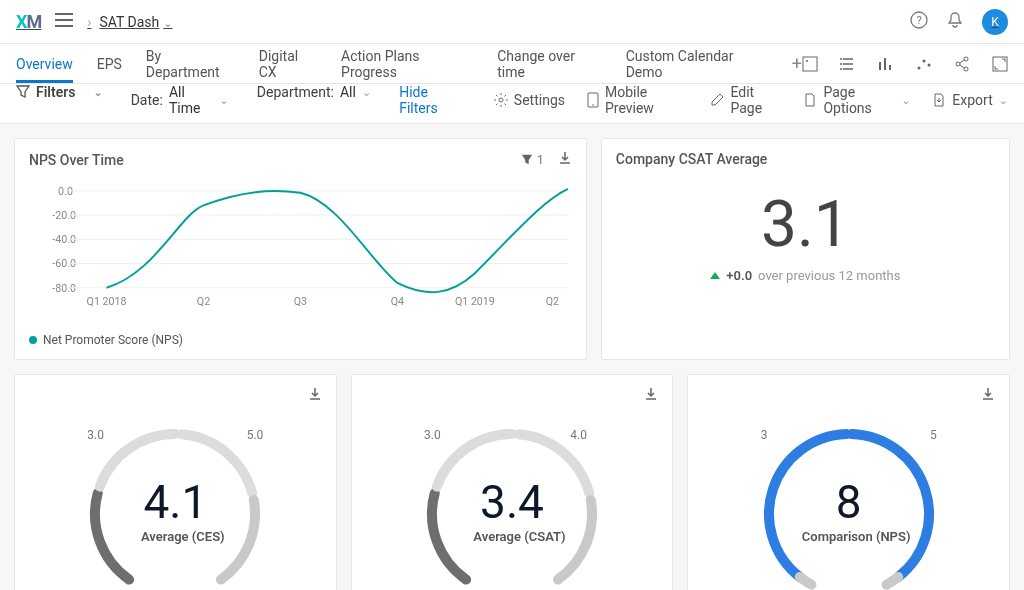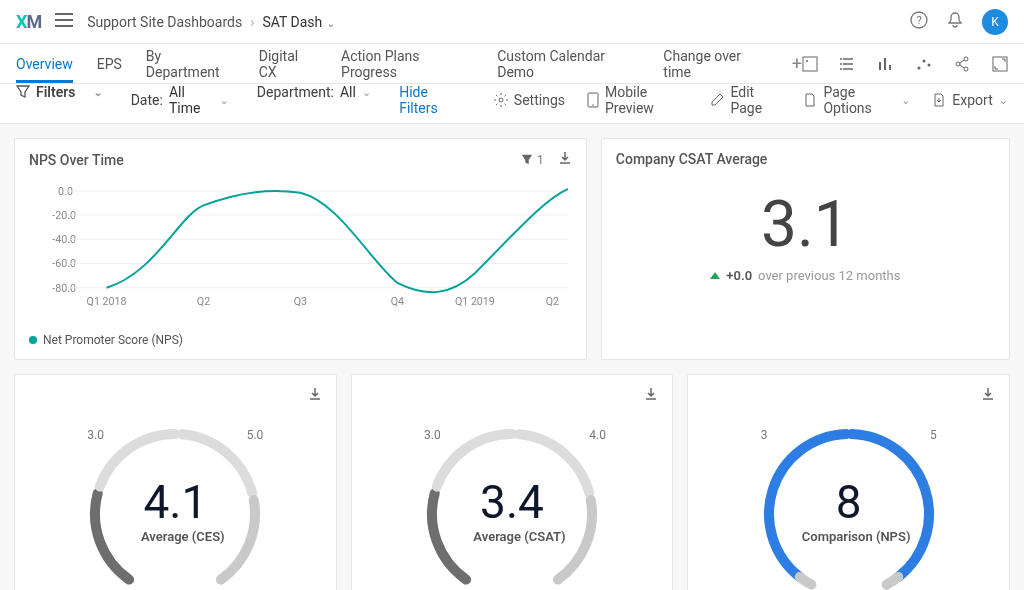--- a/index.html
+++ b/index.html
@@ -10,21 +10,21 @@
     --teal:#00a09a;
     --border:#e6e6e6;
     --bg:#f7f7f7;
     --card:#fff;
     --green:#22a559;
     --gaugeblue:#2d7de3;
   }
   *{box-sizing:border-box;}
   body{margin:0;font-family:-apple-system,BlinkMacSystemFont,"Segoe UI",Roboto,Arial,sans-serif;font-size:14px;color:var(--text);background:#fff;}
   
-  .topbar{display:flex;align-items:center;height:44px;padding:0 16px;border-bottom:1px solid var(--border);}
+  .topbar{display:flex;align-items:center;height:44px;padding:0 16px;border-bottom:1px solid var(--border);text-decoration:underline;}
   .logo{font-weight:700;font-size:18px;letter-spacing:-1px;margin-right:14px;}
   .logo .x{color:#07c4b9;}
   .logo .m{color:#5a6b8c;}
   .hamburger{margin-right:14px;color:#666;cursor:pointer;}
   .crumb{display:flex;align-items:center;color:#555;gap:8px;}
   .crumb-sep{color:#aaa;}
   .crumb-current{color:#333;}
   .crumb-current .chev{color:#888;margin-left:4px;}
   .topbar-right{margin-left:auto;display:flex;align-items:center;gap:18px;color:#666;}
   .avatar{width:26px;height:26px;border-radius:50%;background:#1d8ce0;color:#fff;display:flex;align-items:center;justify-content:center;font-size:12px;}
@@ -78,21 +78,20 @@
 <body>
 
 <div class="topbar">
   <span class="logo"><span class="x">X</span><span class="m">M</span></span>
   <span class="hamburger">
     <svg width="18" height="14" viewBox="0 0 18 14">
         <path d="M0 1h18M0 7h18M0 13h18" stroke="#666" stroke-width="2"></path>
       </svg>
   </span>
   <div class="crumb">
-    <span>Support Site Dashboards</span>
     <span class="crumb-sep">›</span>
     <span class="crumb-current">
       <span>SAT Dash</span><span class="chev">⌄</span>
     </span>
   </div>
   <div class="topbar-right">
     <span>
       <svg width="18" height="18" viewBox="0 0 18 18">
           <circle cx="9" cy="9" r="8" fill="none" stroke="#777" stroke-width="1.3"></circle>
           <text x="9" y="13" text-anchor="middle" font-size="11" fill="#777">?</text>
@@ -107,22 +106,22 @@
   </div>
 </div>
 
 <div class="tabsrow">
   <div class="tabs">
     <span class="tab active">Overview</span>
     <span class="tab">EPS</span>
     <span class="tab">By Department</span>
     <span class="tab">Digital CX</span>
     <span class="tab">Action Plans Progress</span>
+    <span class="tab">Change over time</span>
     <span class="tab">Custom Calendar Demo</span>
-    <span class="tab">Change over time</span>
     <span class="addtab">+</span>
   </div>
   <div class="iconstrip">
     <span>
         <svg width="16" height="16" viewBox="0 0 16 16">
           <rect x="1" y="1" width="14" height="14" fill="none" stroke="#666"></rect>
           <circle cx="5" cy="5" r="1" fill="#666"></circle>
         </svg>
       </span>
     <span>
@@ -304,21 +303,21 @@
             <path d="M7 1v8m-3-3l3 3 3-3M2 12h10" stroke="#666" fill="none" stroke-width="1.5"></path>
           </svg></span>
         <div class="gaugewrap"><svg width="220" height="200" viewBox="0 0 220 200">
             <path d="M 64.11388509191633 165.53216354311937 A 80 80 0 0 1 32.72593389687452 79.29447639179837" stroke="#6e6e6e" stroke-width="10" fill="none" stroke-linecap="round"></path>
             <path d="M 34.82459033712732 72.63838853394651 A 80 80 0 0 1 109.99999999999999 20" stroke="#dcdcdc" stroke-width="10" fill="none" stroke-linecap="round"></path>
             <path d="M 116.97245941981264 20.30442415266036 A 80 80 0 0 1 187.27406610312545 79.29447639179834" stroke="#dcdcdc" stroke-width="10" fill="none" stroke-linecap="round"></path>
             <path d="M 188.78462024097664 86.1081457866455 A 80 80 0 0 1 155.88611490808373 165.5321635431193" stroke="#c9c9c9" stroke-width="10" fill="none" stroke-linecap="round"></path>
           </svg><div class="g-center">
             <span class="g-val">3.4</span>
             <span class="g-label">Average (CSAT)</span>
-          </div><span class="g-tick" style="top:14px;left:22px">3.0</span><span class="g-tick" style="top:14px;right:16px">4.0</span></div>
+          </div><span class="g-tick" style="top:14px;left:22px">3.0</span><span class="g-tick" style="top:14px;right:35px">4.0</span></div>
       </div>
       <div class="gaugecard">
         <span class="hicons"><svg width="14" height="14" viewBox="0 0 14 14">
             <path d="M7 1v8m-3-3l3 3 3-3M2 12h10" stroke="#666" fill="none" stroke-width="1.5"></path>
           </svg></span>
         <div class="gaugewrap"><svg width="220" height="200" viewBox="0 0 220 200">
             <path d="M 60.74708197394734 163.04086028853777 A 80 80 0 0 1 107.20804026379987 20.048733838472344" stroke="#2d7de3" stroke-width="10" fill="none" stroke-linecap="round"></path>
             <path d="M 112.7919597362001 20.048733838472344 A 80 80 0 0 1 159.25291802605273 163.04086028853771" stroke="#2d7de3" stroke-width="10" fill="none" stroke-linecap="round"></path>
             <path d="M 72.44227497712876 170.63580742871417 A 80 80 0 0 1 60.74708197394734 163.04086028853777" stroke="#c9c9c9" stroke-width="10" fill="none" stroke-linecap="round"></path>
             <path d="M 159.25291802605273 163.04086028853771 A 80 80 0 0 1 147.55772502287127 170.63580742871414" stroke="#c9c9c9" stroke-width="10" fill="none" stroke-linecap="round"></path>

